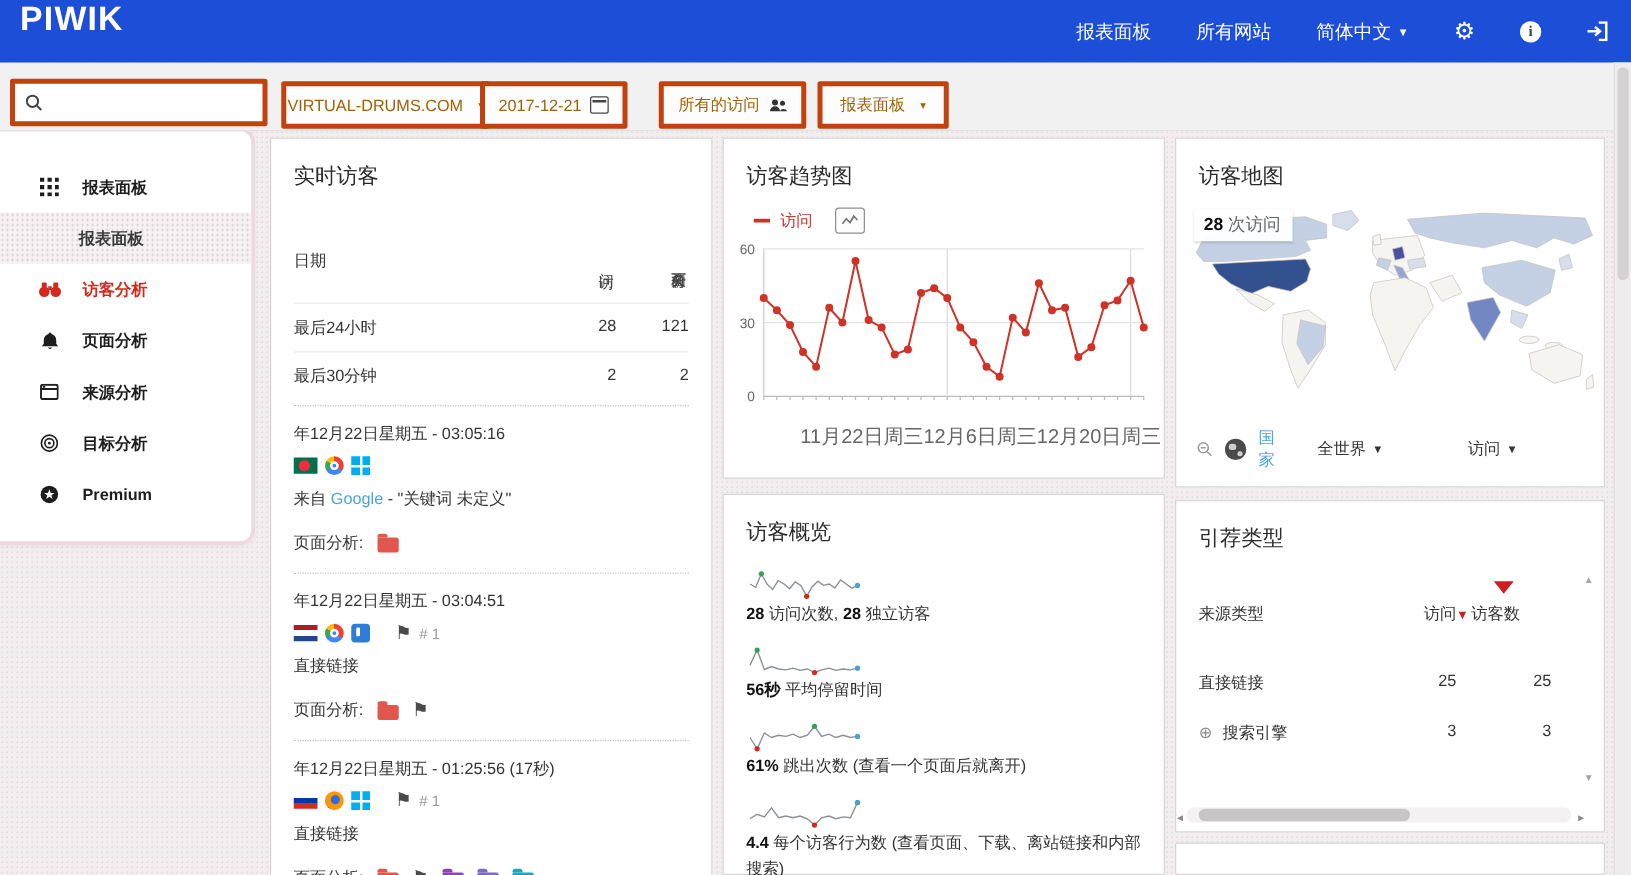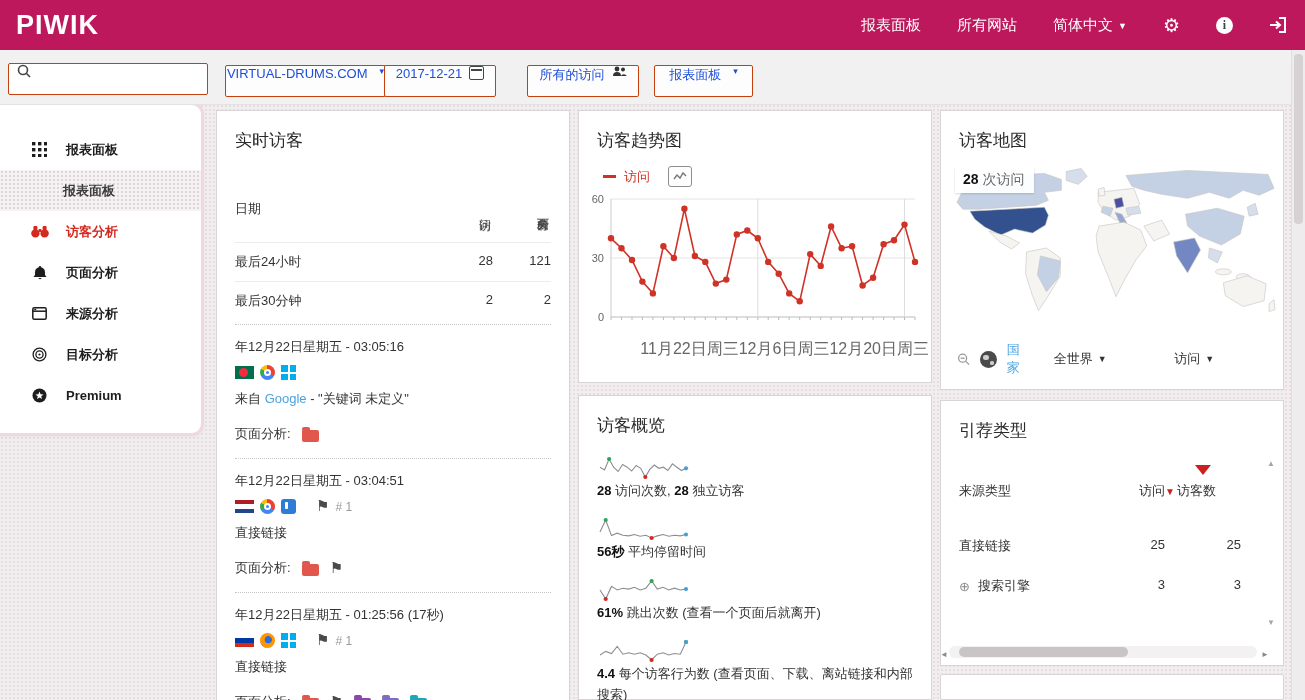--- a/index.html
+++ b/index.html
@@ -3,36 +3,36 @@
 <meta charset="utf-8">
 <style>
   html,body{margin:0;padding:0}
   body{width:1305px;height:700px;overflow:hidden;position:relative;
        font-family:"Liberation Sans","DejaVu Sans",sans-serif;
        background-color:#f2edef;
        background-image:radial-gradient(#e6dde0 0.8px,transparent 0.8px);
        background-size:4px 4px;color:#333}
 
   
-  .topbar{position:absolute;left:0;top:0;width:1305px;height:50px;background:#be185d;
-          display:flex;align-items:center;z-index:30}
+  .topbar{position:absolute;left:0;top:0;width:1305px;height:50px;background:#1d4ed8;
+          display:flex;z-index:30}
   .logo{color:#fff;font-size:27px;font-weight:bold;letter-spacing:1px;margin-left:16px}
   .topnav{margin-left:auto;display:flex;align-items:center;gap:36px;margin-right:18px}
   .topnav .tlink{color:#fff;font-size:15px;cursor:pointer;white-space:nowrap}
   .caret{font-size:9px;margin-left:5px;vertical-align:1px}
   .ticon{color:#fff;font-size:19px;line-height:1;cursor:pointer;display:flex;align-items:center}
   .info-circle{width:17px;height:17px;border-radius:50%;background:#fff;color:#36474f;
                font-weight:bold;font-size:12px;display:flex;align-items:center;justify-content:center;
                font-family:"Liberation Serif",serif}
 
   
   .controls{position:absolute;left:0;top:50px;width:1305px;height:54px;background:#f2f1f2;
             border-bottom:1px solid #e6e2e4;z-index:20}
-  .ctl{position:absolute;background:#fdfdfd;border:1px solid #c2410c;border-radius:2px;height:30px;
-       display:flex;align-items:flex-start;justify-content:center;font-size:13px;color:#1d4ed8;cursor:pointer;gap:7px}
+  .ctl{position:absolute;background:#fdfdfd;border:4px solid #c2410c;border-radius:2px;height:30px;
+       display:flex;align-items:center;justify-content:center;font-size:13px;color:#a16207;cursor:pointer;gap:7px}
   .searchbox{left:8px;top:13px;width:190px;justify-content:flex-start;padding-left:8px;background:#fff}
   .sitebox{left:225px;top:15px;width:159px}
   .datebox{left:384px;top:15px;width:110px}
   .segbox{left:527px;top:15px;width:110px}
   .dashbox{left:654px;top:15px;width:97px}
   .mini-cal{width:13px;height:12px;border:1.5px solid #444;border-radius:2px;position:relative}
   .mini-cal::before{content:"";position:absolute;left:1px;right:1px;top:2px;height:2px;background:#444}
 
   
   .sidebar{position:absolute;left:0;top:102px;width:204px;height:334px;background:#fff;

